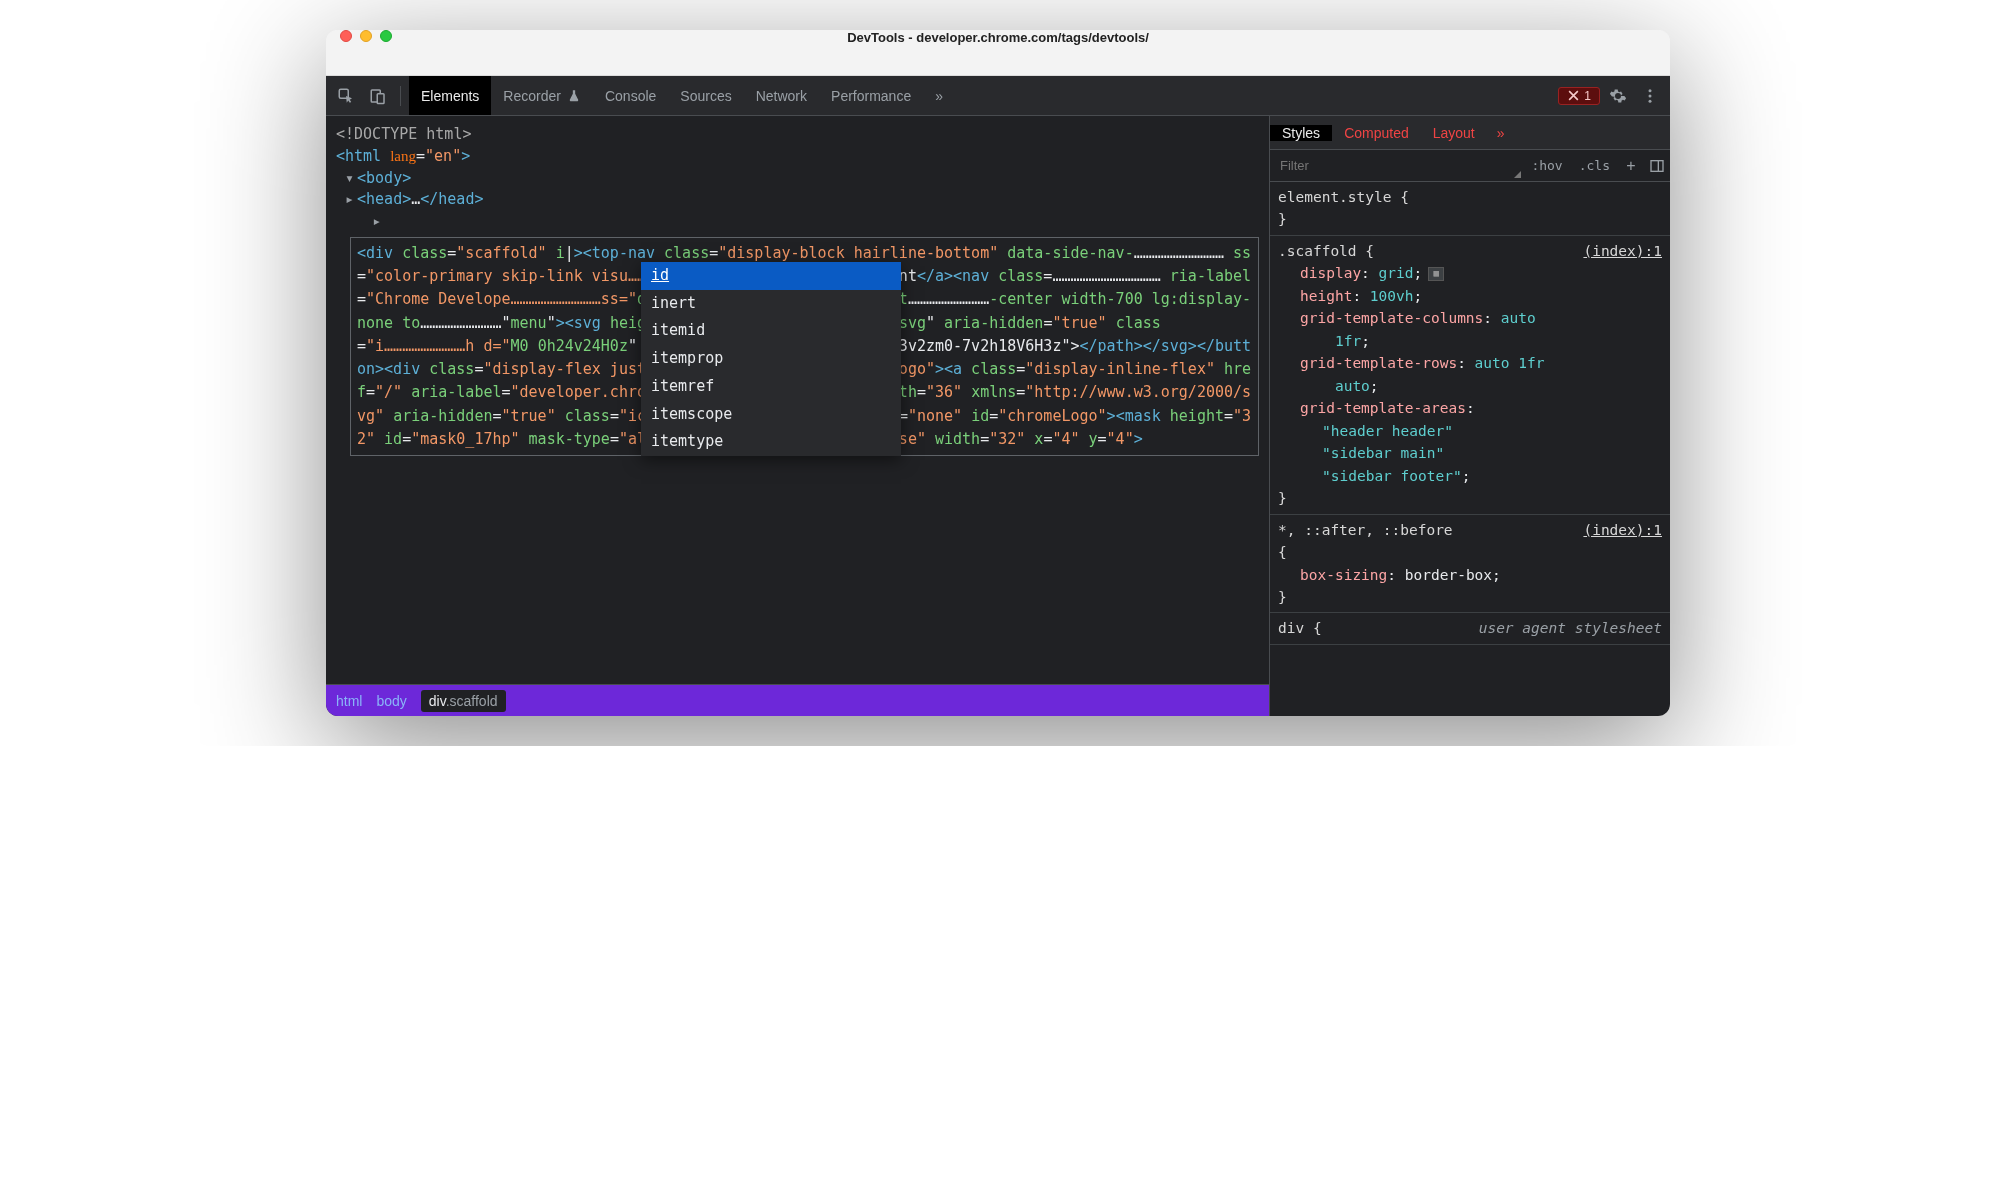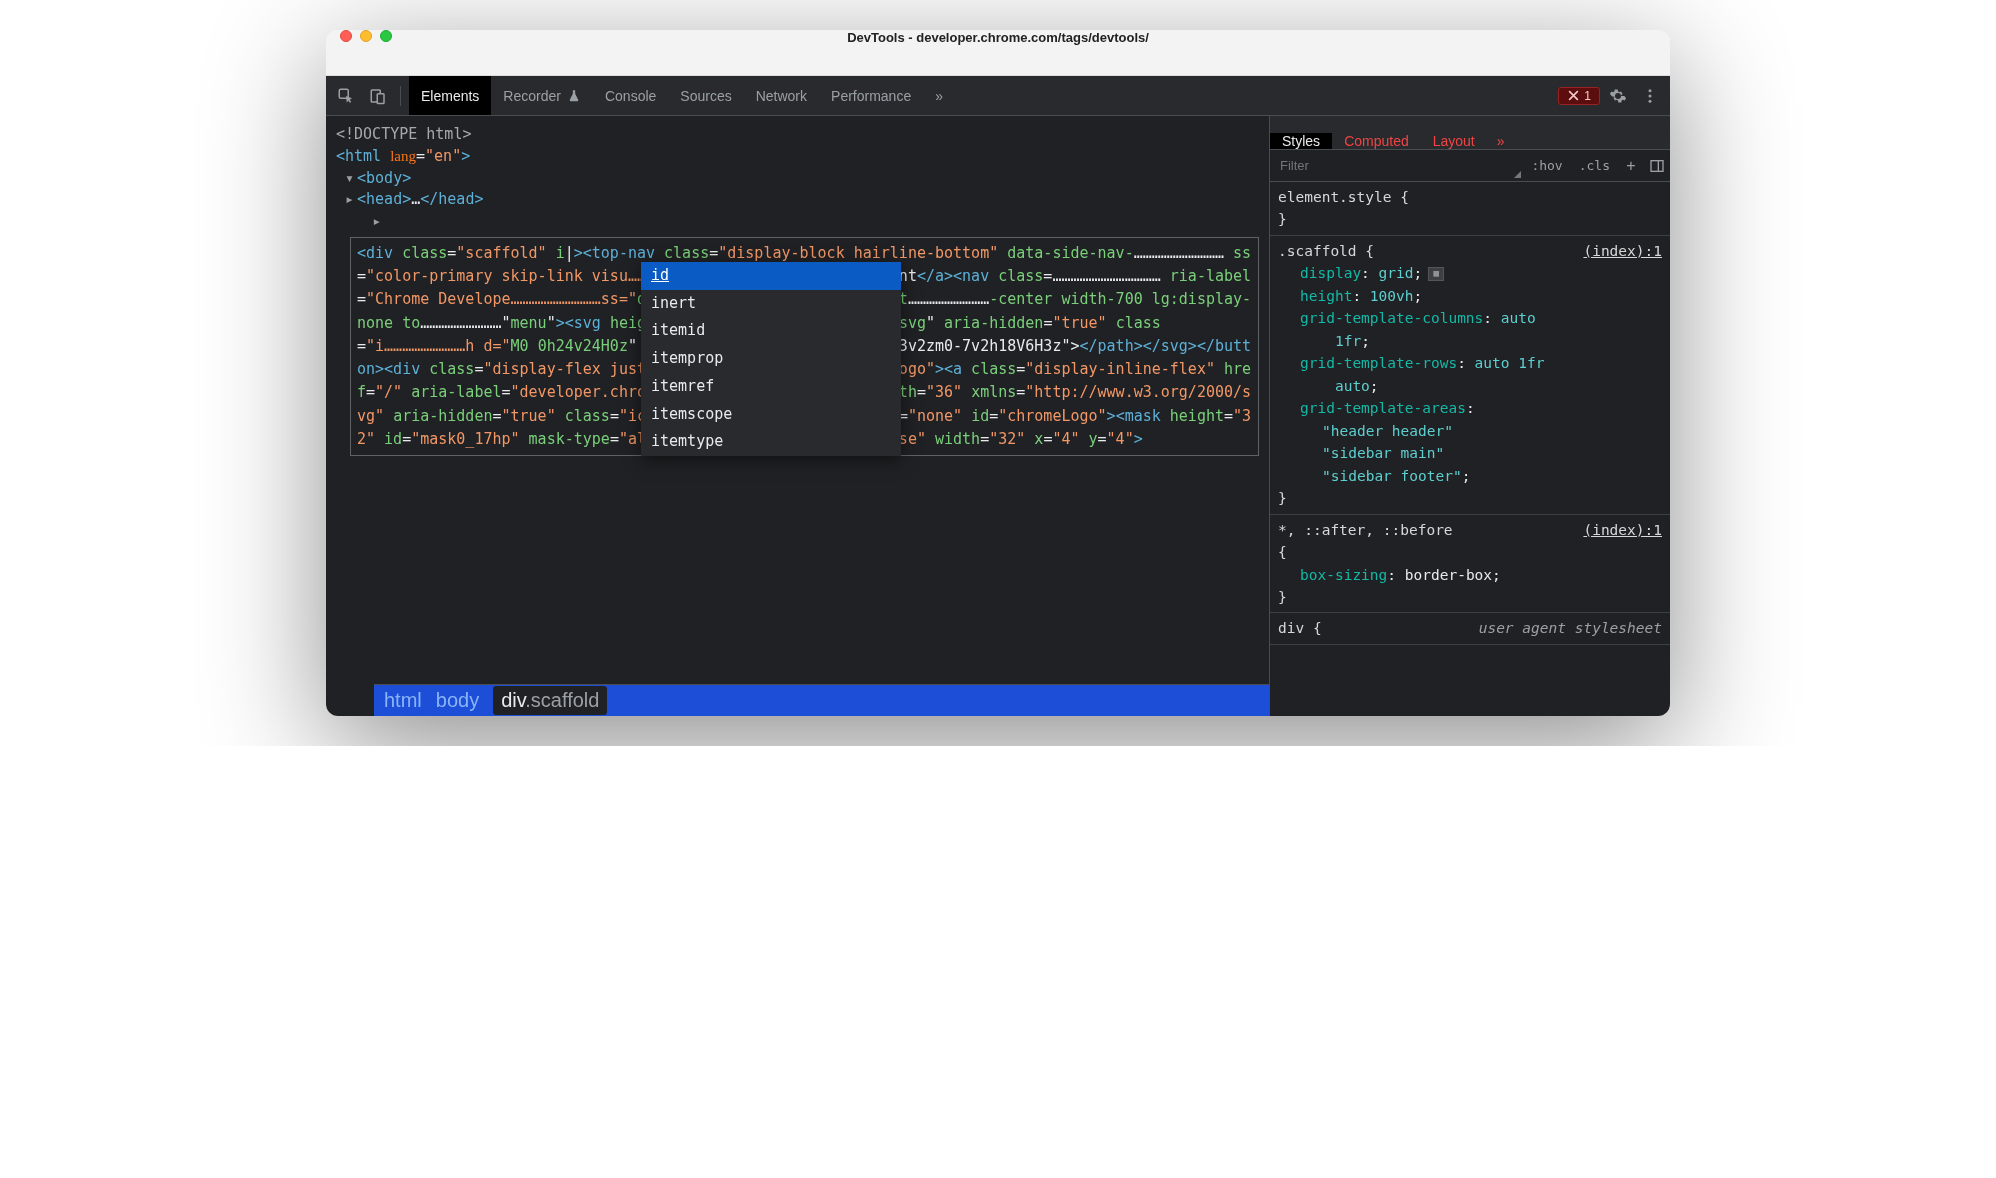--- a/index.html
+++ b/index.html
@@ -121,34 +121,33 @@
     font-size:15px;
   }
   .ac-item { padding:3px 10px; color:#e8eaed; }
   .ac-item.sel { background:#0a5bc4; color:#fff; }
   .ac-item.sel span { text-decoration: underline; }
 
   
   .crumbs {
     height:32px; display:flex;align-items:center;
     padding:0 10px; gap:14px;
-    font-family:-apple-system,sans-serif;font-size:20px;
-    background:#1d4ed8;color:#8ab4f8;
+    font-family:-apple-system,sans-serif;font-size:14px;
+    background:#6d28d9;color:#8ab4f8;
     border-top:1px solid #494c50;
-    margin-left:48px;
   }
   .crumb.last { background:#202124;color:#e8eaed;padding:3px 8px;border-radius:3px; }
   .crumb.last i { color:#9aa0a6; font-style:normal; }
 
   
   .right {
     width:400px;background:#202124;color:#e8eaed;display:flex;flex-direction:column;
   }
   .subtabs {
-    height:34px;display:flex;align-items:flex-end;border-bottom:1px solid #494c50;
+    height:34px;display:flex;align-items:center;border-bottom:1px solid #494c50;
     background:#292a2d;font-family:-apple-system,sans-serif;font-size:14px;
   }
   .subtab{display:flex;align-items:center;padding:0 12px;color:#ef4444;}
   .subtab.active{background:#000;color:#eaeaea;}
   .subtab.more{padding:0 10px;}
 
   .filterbar{
     height:32px;display:flex;align-items:center;border-bottom:1px solid #494c50;
     font-family:-apple-system,sans-serif;font-size:13px;color:#9aa0a6;
   }
@@ -164,21 +163,21 @@
   .chip{padding:0 8px;font-family:"SF Mono",Menlo,monospace;}
   .square-btn{width:26px;display:flex;align-items:center;justify-content:center;font-size:16px;}
 
   .rules{
     flex:1;overflow:auto;
     font-family:"SF Mono",Menlo,Consolas,monospace;font-size:14.5px;line-height:1.55;
   }
   .rule{border-bottom:1px solid #3c4043;padding:4px 8px;position:relative;}
   .sel{color:#d7d7d7;}
   .link{color:#d7d7d7;text-decoration:underline;position:absolute;right:8px;top:4px;margin-left:34px;}
-  .prop .pn{color:#14b8a6;}
+  .prop .pn{color:#fca5a5;}
   .prop .pv{color:#5ecfcf;}
   .prop .pct{color:#e8eaed;}
   .prop { padding-left:22px; }
   .swatch{
     display:inline-flex;width:16px;height:14px;background:#3c4043;
     border:1px solid #555;vertical-align:middle;margin-left:6px;
     align-items:center;justify-content:center;font-size:9px;color:#aaa;
   }
   .ua{color:#9aa0a6;font-style:italic;position:absolute;right:8px;top:4px;}
 

